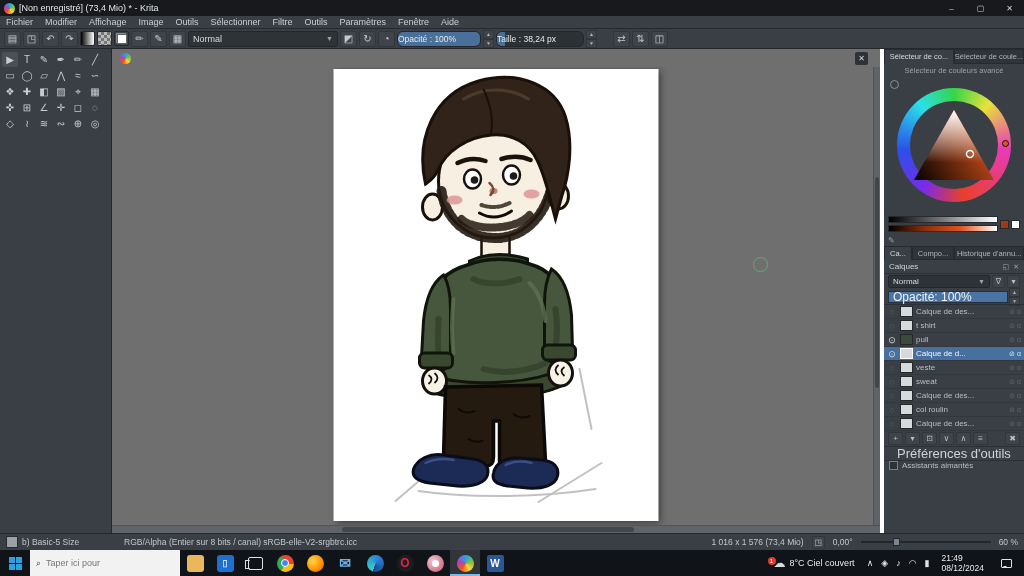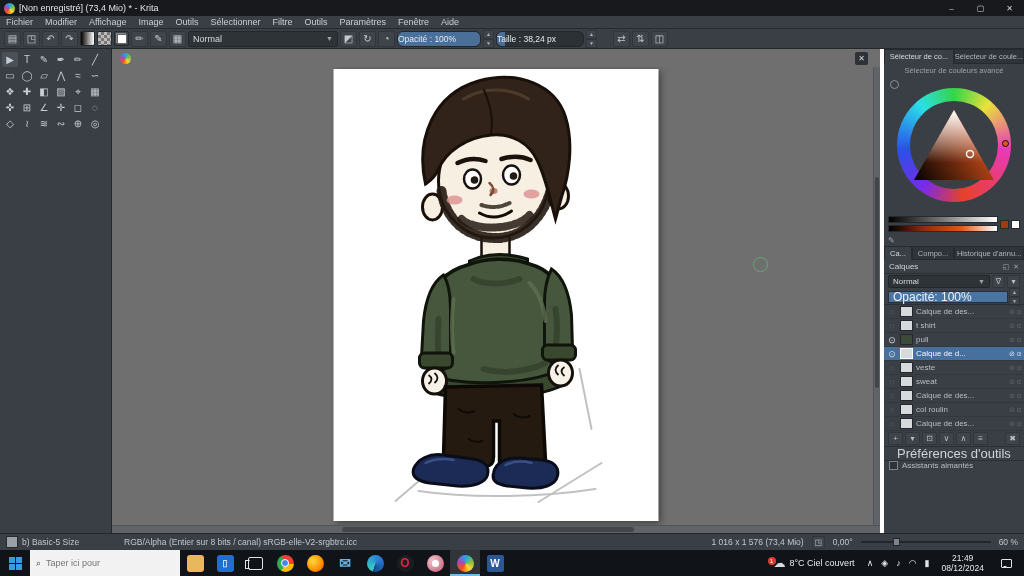--- a/index.html
+++ b/index.html
@@ -137,21 +137,21 @@
   .ic-csp{border-radius:50%;background:radial-gradient(circle at 35% 35%,#f3c6cf,#c2536a);position:relative}
   .ic-csp::after{content:"";position:absolute;inset:5px;background:#fff;border-radius:50%}
   .ic-krita{border-radius:50%;background:conic-gradient(#21a3ee,#7bc043,#fdd835,#f4511e,#ab47bc,#21a3ee)}
   .ic-word{background:#2b5797;color:#fff;font-size:10px;border-radius:2px}
   .tb-right{margin-left:auto;display:flex;align-items:center}
   .tb-weather{display:flex;align-items:center;gap:4px;padding:0 8px;position:relative}
   .cloud{font-size:12px;color:#d8dce0;position:relative}
   .badge{position:absolute;left:2px;top:1px;background:#e03a2f;color:#fff;font-size:6px;border-radius:50%;width:8px;height:8px;display:flex;align-items:center;justify-content:center}
   .tray{display:flex;align-items:center}
   .tray span{padding:0 4px;font-size:9px;color:#dfe3e6}
-  .tb-clock{text-align:center;font-size:8.5px;line-height:10px;padding:0 8px}
+  .tb-clock{text-align:left;font-size:8.5px;line-height:10px;padding:0 8px}
   .tb-action{width:28px;display:flex;align-items:center;justify-content:center}
   .bubble{width:11px;height:9px;border:1.2px solid #dfe3e6;border-radius:1px;position:relative}
   .bubble::after{content:"";position:absolute;left:1px;bottom:-3px;border:2px solid transparent;border-top-color:#dfe3e6}
   .tb-edge{width:4px;border-left:1px solid #3a3f45}
 </style>
 </head>
 <body>
 
 <div class="titlebar">
   <div class="app-ico"></div>

